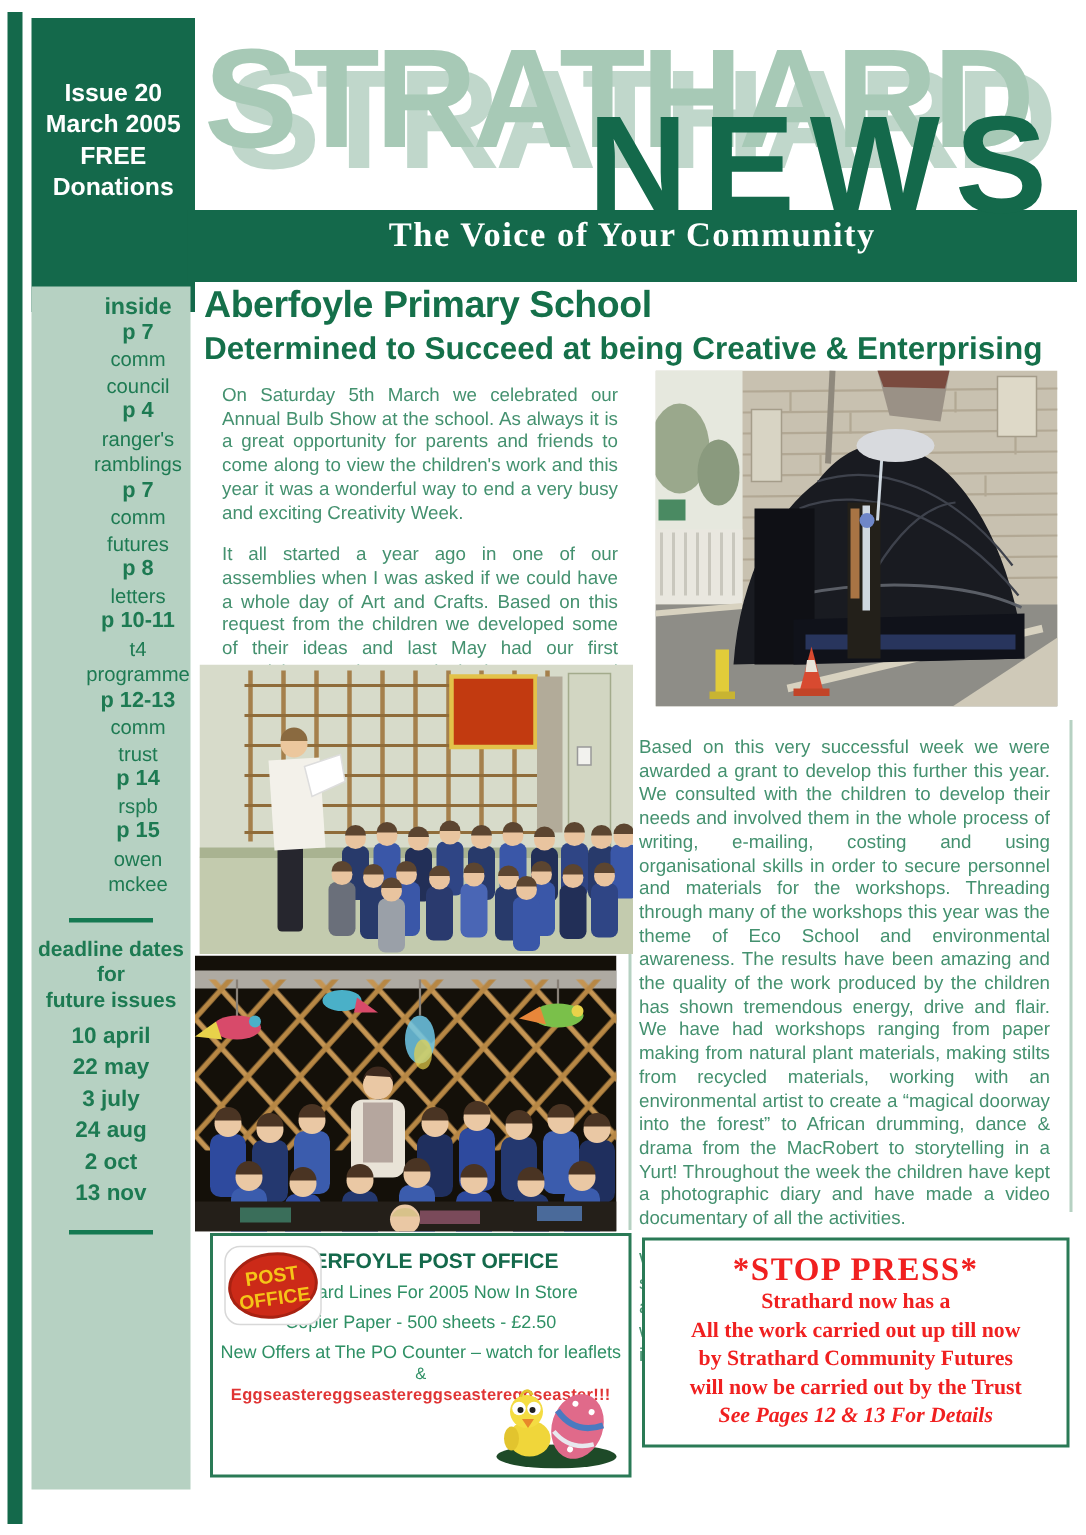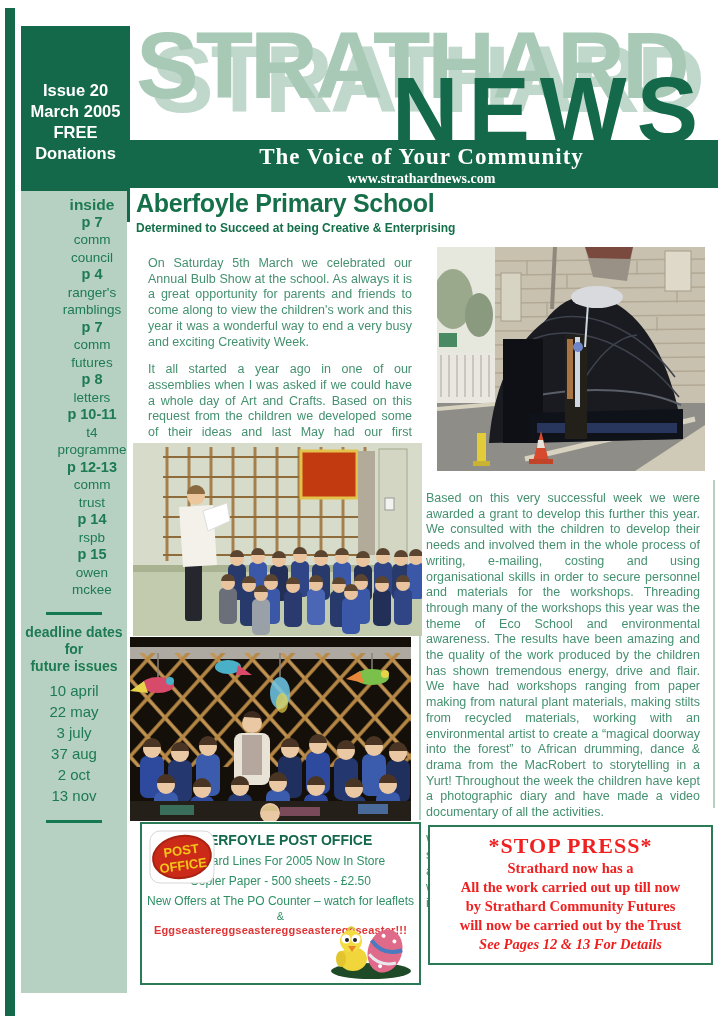--- a/index.html
+++ b/index.html
@@ -13,22 +13,22 @@
   *{margin:0;padding:0;box-sizing:border-box;}
   html,body{background:#888;}
   #page{
     position:relative;width:724px;height:1023px;background:#ffffff;
     margin:0 auto;overflow:hidden;
     font-family:"Liberation Sans",sans-serif;
   }
   
   .left-bar{position:absolute;left:5px;top:8px;width:10px;height:1008px;background:var(--dg);}
   .issue-box{
-    position:absolute;left:21px;top:26px;width:109px;height:196px;background:var(--dg);
-    color:#fff;text-align:center;padding-top:54px;font-weight:bold;
+    position:absolute;left:21px;top:12px;width:109px;height:196px;background:var(--dg);
+    color:#fff;text-align:center;padding-top:40px;font-weight:bold;
   }
   .issue-line{font-size:16.5px;line-height:21px;}
   .logo-word{position:absolute;font-weight:bold;white-space:nowrap;line-height:1;}
   .logo-back-shadow{left:151px;top:33px;font-size:94px;letter-spacing:-3px;color:#8db8a2;opacity:.55;z-index:0;}
   .logo-back{left:136px;top:19px;font-size:94px;letter-spacing:-3px;color:#a7c9b6;z-index:1;}
   .logo-news{left:392px;top:64px;font-size:92px;letter-spacing:10px;color:var(--dg);z-index:3;}
   .banner{
     position:absolute;left:125px;top:140px;width:593px;height:48px;background:var(--dg);
     z-index:2;text-align:center;color:#fff;font-family:"Liberation Serif",serif;font-weight:bold;
   }
@@ -40,24 +40,24 @@
     color:var(--side-txt);text-align:center;padding-top:5px;
   }
   .side-line{font-size:13.5px;line-height:17.5px;padding-left:36px;}
   .side-line.b{font-weight:bold;font-size:14.5px;}
   .side-line.big{font-size:15.5px;}
   .side-rule{width:56px;border:0;border-top:3px solid #157a52;}
   .rule1{margin:13px auto 9px auto;}
   .rule2{margin:14px auto 0 auto;}
   .dl-line{font-size:14px;font-weight:bold;line-height:17px;}
   .dates{margin-top:5px;}
-  .date-line{font-size:15px;font-weight:normal;line-height:21px;}
+  .date-line{font-size:15px;font-weight:bold;line-height:21px;}
   
   .article-title{position:absolute;left:136px;top:189px;font-size:25px;font-weight:bold;color:var(--head-green);letter-spacing:-.3px;}
-  .article-subtitle{position:absolute;left:136px;top:221px;font-size:12px;font-weight:bold;color:var(--head-green);}
+  .article-subtitle{position:absolute;left:136px;top:221px;font-size:21px;font-weight:bold;color:var(--head-green);}
   .coltext{position:absolute;font-size:12.5px;line-height:15.7px;text-align:justify;color:var(--body-green);}
   .col1{left:136px;top:244px;width:288px;}
   .col2{left:414px;top:479px;width:298px;}
   .coltext p{margin:12px;}
   .signature{text-align:right;font-style:italic;padding-right:2px;}
   .photo{position:absolute;display:block;}
   .photo svg{display:block;width:100%;height:100%;}
   .photo-yurt-ext{left:437px;top:247px;width:268px;height:224px;}
   .photo-hall{left:133px;top:443px;width:289px;height:193px;}
   .photo-yurt-int{left:130px;top:637px;width:281px;height:184px;}
@@ -107,21 +107,20 @@
 
       <div class="issue-line">Donations</div>
     </div>
 
   <div class="logo-word logo-back-shadow">STRATHARD</div>
   <div class="logo-word logo-back">STRATHARD</div>
   <div class="logo-word logo-news">NEWS</div>
 
   <div class="banner">
     <div class="banner-title">The Voice of Your Community</div>
-    <div class="banner-url">www.strathardnews.com</div>
   </div>
 
   <div class="sidebar">
     <div>
 
         <div class="side-line b big">inside</div>
 
         <div class="side-line b">p 7</div>
 
         <div class="side-line">comm council</div>
@@ -172,21 +171,21 @@
         <div class="dl-line">future  issues</div>
       </div>
     <div class="dates">
 
         <div class="date-line">10 april</div>
 
         <div class="date-line">22 may</div>
 
         <div class="date-line">3 july</div>
 
-        <div class="date-line">37 aug</div>
+        <div class="date-line">24 aug</div>
 
         <div class="date-line">2 oct</div>
 
         <div class="date-line">13 nov</div>
       </div>
     <hr class="side-rule rule2">
   </div>
 
   <div class="article-title">Aberfoyle Primary School</div>
   <div class="article-subtitle">Determined to Succeed at being Creative &amp; Enterprising</div>

